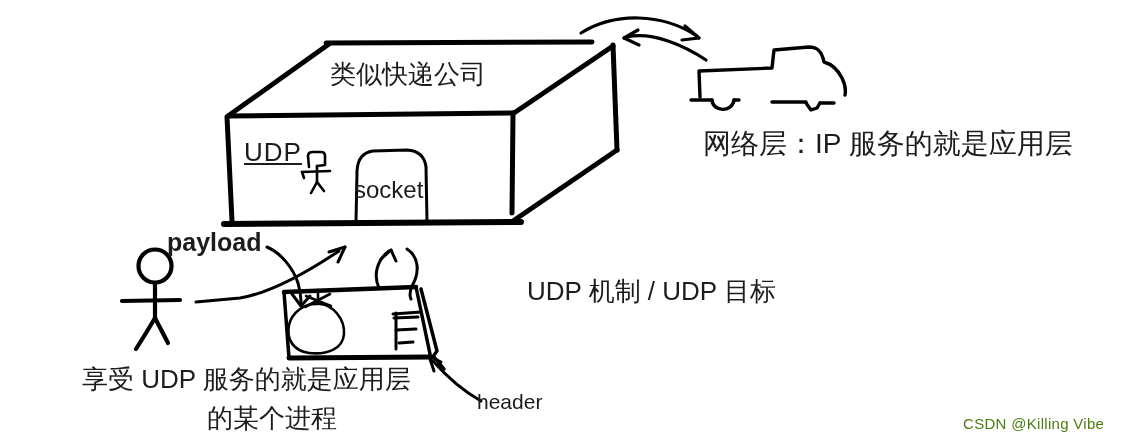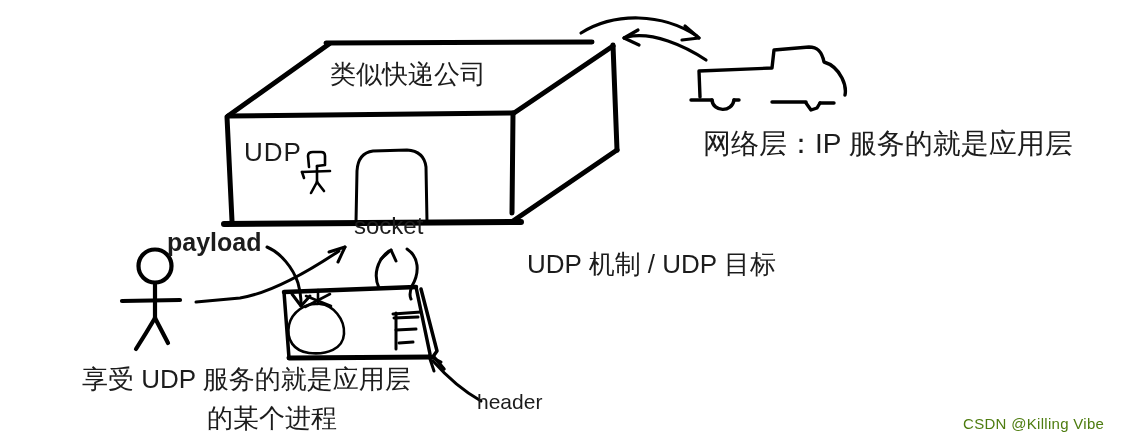--- a/index.html
+++ b/index.html
@@ -12,25 +12,25 @@
   }
   .stage svg{position:absolute;left:0;top:0;}
   .txt{
     position:absolute;
     color:#1c1c1c;
     white-space:nowrap;
     font-weight:400;
     line-height:1.15;
   }
   .roof-label   {left:330px;top:60px; font-size:26px;}
-  .udp-label    {left:244px;top:138px;font-size:26px;letter-spacing:1px;}
-  .socket-label {left:354px;top:176px;font-size:24px;margin-top:36px;}
+  .udp-label    {left:244px;top:138px;font-size:26px;letter-spacing:1px;text-decoration:underline;}
+  .socket-label {left:354px;top:176px;font-size:24px;}
   .net-caption  {left:703px;top:128px;font-size:28px;}
   .duty-line1   {left:528px;top:226px;font-size:26px;}
-  .duty-line2   {left:527px;top:250px;font-size:26px;}
+  .duty-line2   {left:527px;top:277px;font-size:26px;}
   .payload-label{left:167px;top:228px;font-size:25px;font-weight:bold;}
   .app-line1    {left:82px; top:365px;font-size:26px;}
   .app-line2    {left:207px;top:404px;font-size:26px;}
   .header-label {left:477px;top:390px;font-size:21px;}
   .watermark    {left:963px;top:415px;font-size:15px;color:#4d7c0f;letter-spacing:.3px;}
   path,circle,line{vector-effect:non-scaling-stroke;}
 </style>
 </head>
 <body>
 

